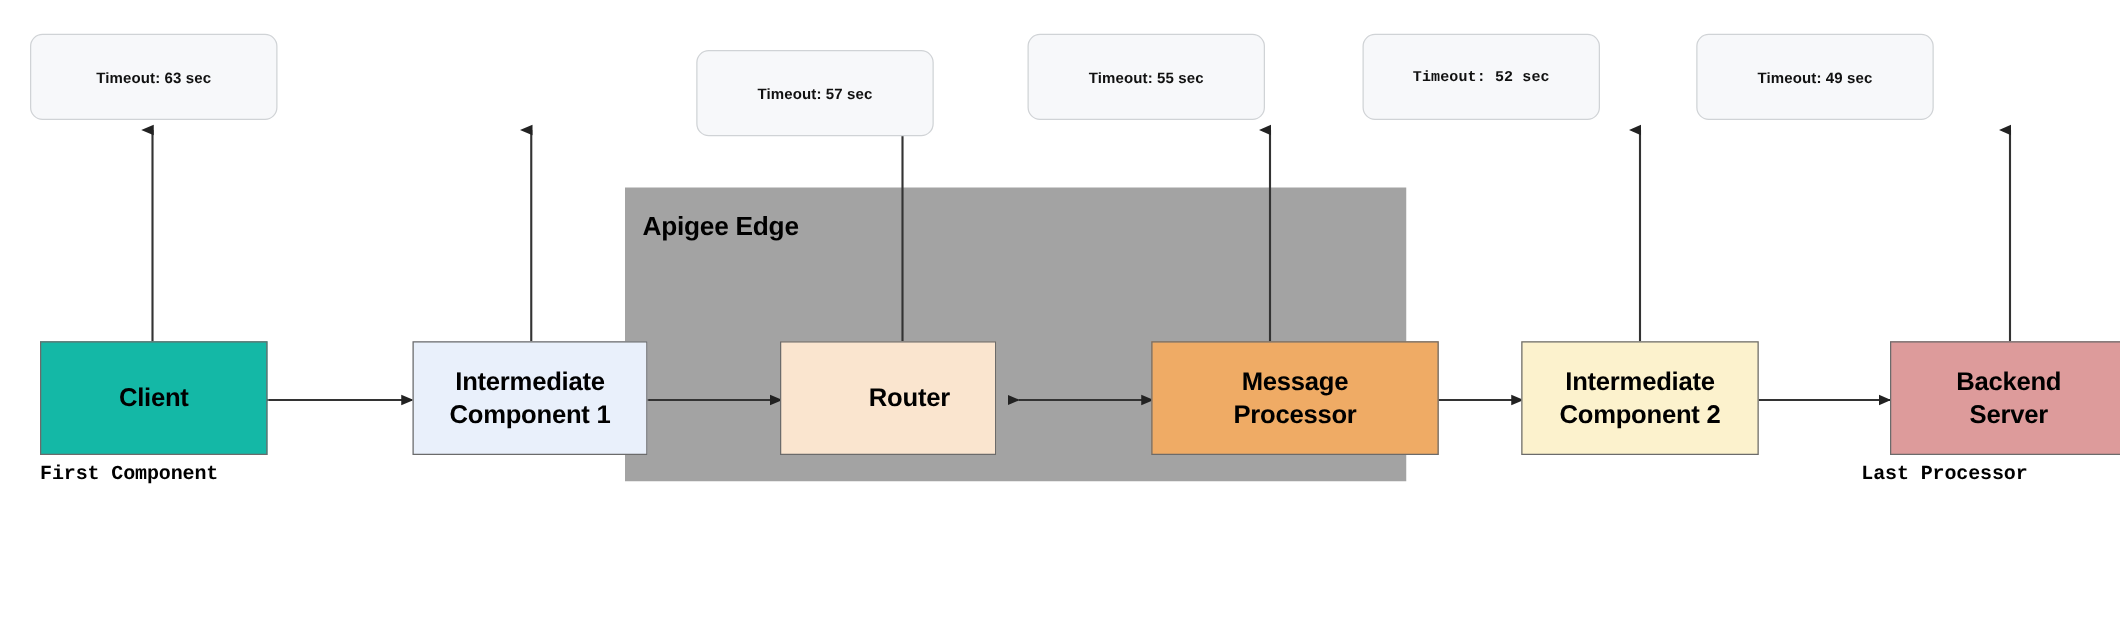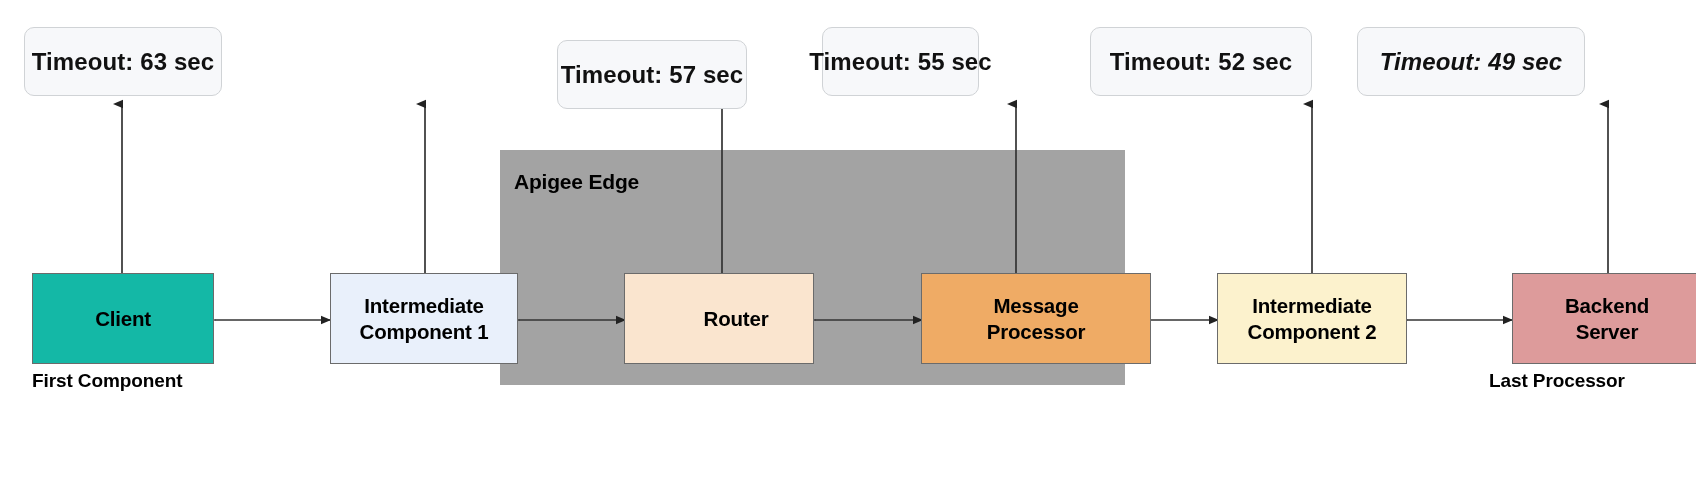--- a/index.html
+++ b/index.html
@@ -43,21 +43,21 @@
     height: 69px;
     border: 1.4px solid #d0d3d6;
     border-radius: 10px;
     background: #f7f8fa;
     display: flex;
     align-items: center;
     justify-content: center;
     box-sizing: border-box;
   }
   .timeout-text {
-    font-size: 24px;
+    font-size: 12px;
     font-weight: bold;
     color: #111111;
     white-space: nowrap;
     letter-spacing: 0.1px;
   }
 
   
   .node-box {
     height: 91px;
     border: 1.6px solid #6b6b6b;
@@ -71,25 +71,26 @@
     font-size: 20.5px;
     font-weight: bold;
     color: #000000;
     line-height: 1.23;
     letter-spacing: -0.2px;
     padding: 0 6px;
   }
 
   
   .caption {
-    font-size: 19px;
+    font-size: 16px;
     font-weight: bold;
     color: #000000;
     white-space: nowrap;
     letter-spacing: -0.1px;
+    font-family: Liberation Mono, monospace;
   }
 
   
   #connectors {
     position: absolute;
     left: 0;
     top: 0;
     width: 1696px;
     height: 496px;
     pointer-events: none;
@@ -134,39 +135,39 @@
       <line x1="1407" y1="320" x2="1512" y2="320" marker-start="url(#ah-left)" marker-end="url(#ah-right)"></line>
     </g>
   </svg>
 
   <div class="abs timeout-box" style="left:24px; top:27px; width:198px;">
     <span class="timeout-text">Timeout:  63 sec</span>
   </div>
   <div class="abs timeout-box" style="left:557px; top:40px; width:190px;">
     <span class="timeout-text">Timeout:  57 sec</span>
   </div>
-  <div class="abs timeout-box" style="left:822px; top:27px; width:157px;">
+  <div class="abs timeout-box" style="left:822px; top:27px; width:190px;">
     <span class="timeout-text">Timeout:  55 sec</span>
   </div>
-  <div class="abs timeout-box" style="left:1090px; top:27px; width:222px;">
+  <div class="abs timeout-box" style="left:1090px; top:27px; width:190px;font-family:Liberation Mono, monospace;">
     <span class="timeout-text">Timeout:  52 sec</span>
   </div>
-  <div class="abs timeout-box" style="left:1357px; top:27px; width:228px;font-style:italic;">
+  <div class="abs timeout-box" style="left:1357px; top:27px; width:190px;">
     <span class="timeout-text">Timeout:  49 sec</span>
   </div>
 
   <div class="abs node-box" style="left:32px; top:273px; width:182px; background:#14b8a6;">
     <span class="node-label">Client</span>
   </div>
 
   <div class="abs node-box" style="left:330px; top:273px; width:188px; background:#e9f0fb;">
     <span class="node-label">Intermediate<br>Component 1</span>
   </div>
 
-  <div class="abs node-box" style="left:624px; top:273px; width:190px; background:#fae5cf;padding-left:34px;">
+  <div class="abs node-box" style="left:624px; top:273px; width:173px; background:#fae5cf;padding-left:34px;">
     <span class="node-label">Router</span>
   </div>
 
   <div class="abs node-box" style="left:921px; top:273px; width:230px; background:#efab65;">
     <span class="node-label">Message<br>Processor</span>
   </div>
 
   <div class="abs node-box" style="left:1217px; top:273px; width:190px; background:#fcf2cd;">
     <span class="node-label">Intermediate<br>Component 2</span>
   </div>

